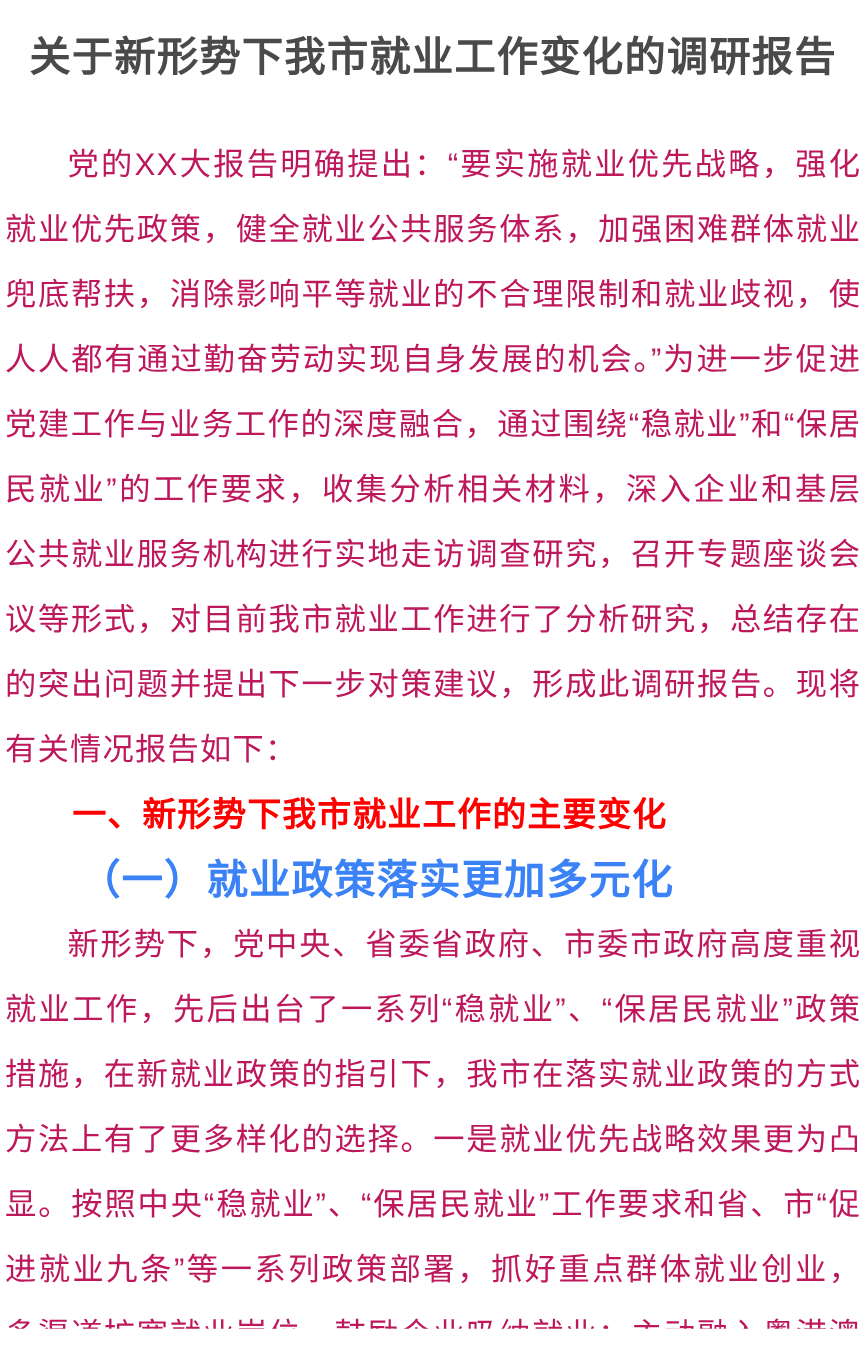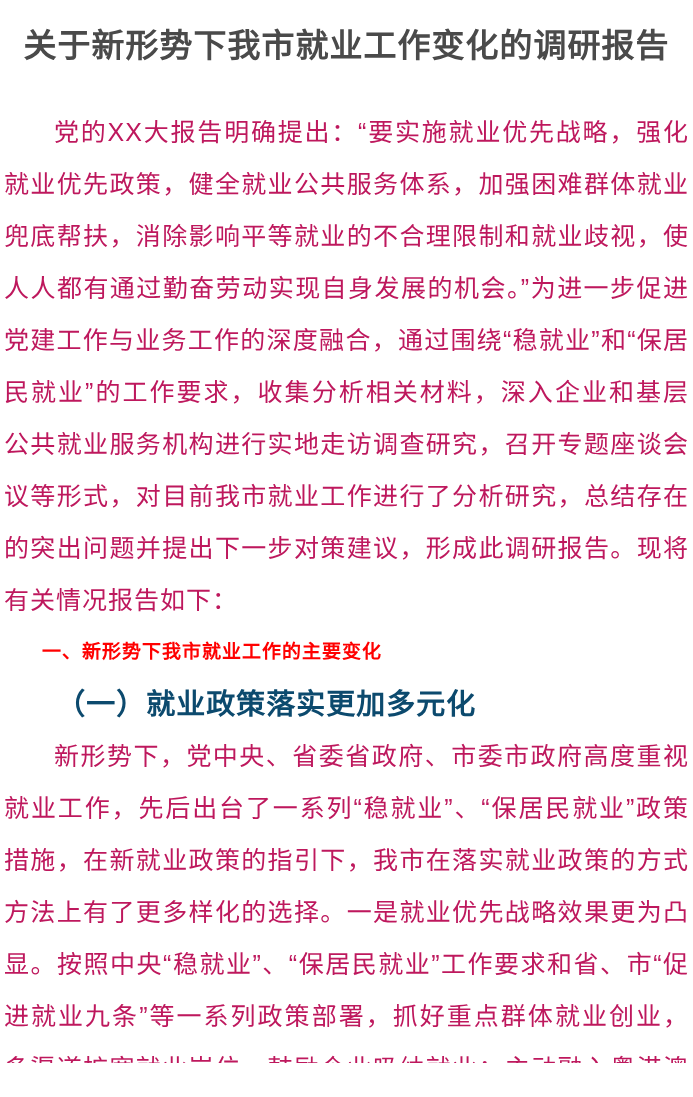--- a/index.html
+++ b/index.html
@@ -36,36 +36,36 @@
     font-size: 25px;
     line-height: 52px;
     letter-spacing: 1px;
     color: #be185d;
     text-indent: 2em;
     text-align: justify;
     word-break: break-all;
   }
   .section-heading {
     margin: 0;
-    font-size: 19px;
+    font-size: 27px;
     line-height: 52px;
     letter-spacing: 1px;
     font-weight: bold;
     text-indent: 2em;
     color: #ff0000;
     white-space: nowrap;
   }
   .subsection-heading {
     margin: 0;
-    font-size: 29px;
+    font-size: 33px;
     line-height: 52px;
     letter-spacing: 1px;
     font-weight: bold;
     text-indent: 1.8em;
-    color: #0c4a6e;
+    color: #3b82f6;
     white-space: nowrap;
   }
 </style>
 </head>
 <body>
 
 <div class="doc-page">
   <h1 class="doc-title">关于新形势下我市就业工作变化的调研报告</h1>
 
   <p class="body-para">党的XX大报告明确提出：“要实施就业优先战略，强化就业优先政策，健全就业公共服务体系，加强困难群体就业兜底帮扶，消除影响平等就业的不合理限制和就业歧视，使人人都有通过勤奋劳动实现自身发展的机会。”为进一步促进党建工作与业务工作的深度融合，通过围绕“稳就业”和“保居民就业”的工作要求，收集分析相关材料，深入企业和基层公共就业服务机构进行实地走访调查研究，召开专题座谈会议等形式，对目前我市就业工作进行了分析研究，总结存在的突出问题并提出下一步对策建议，形成此调研报告。现将有关情况报告如下：</p>

